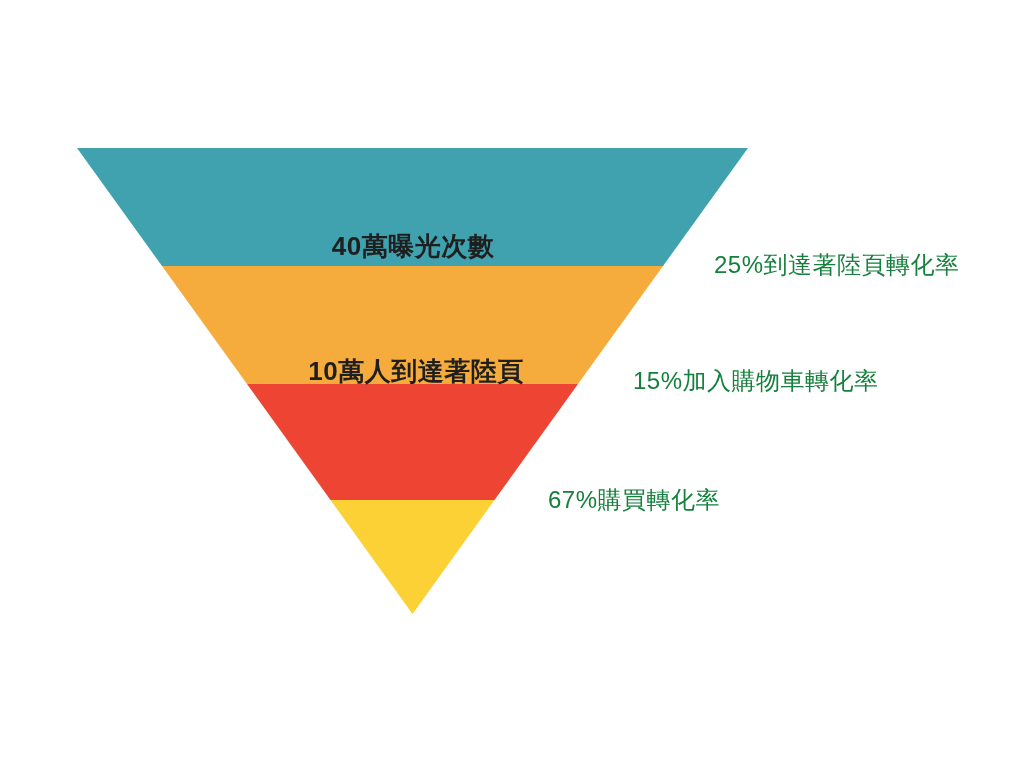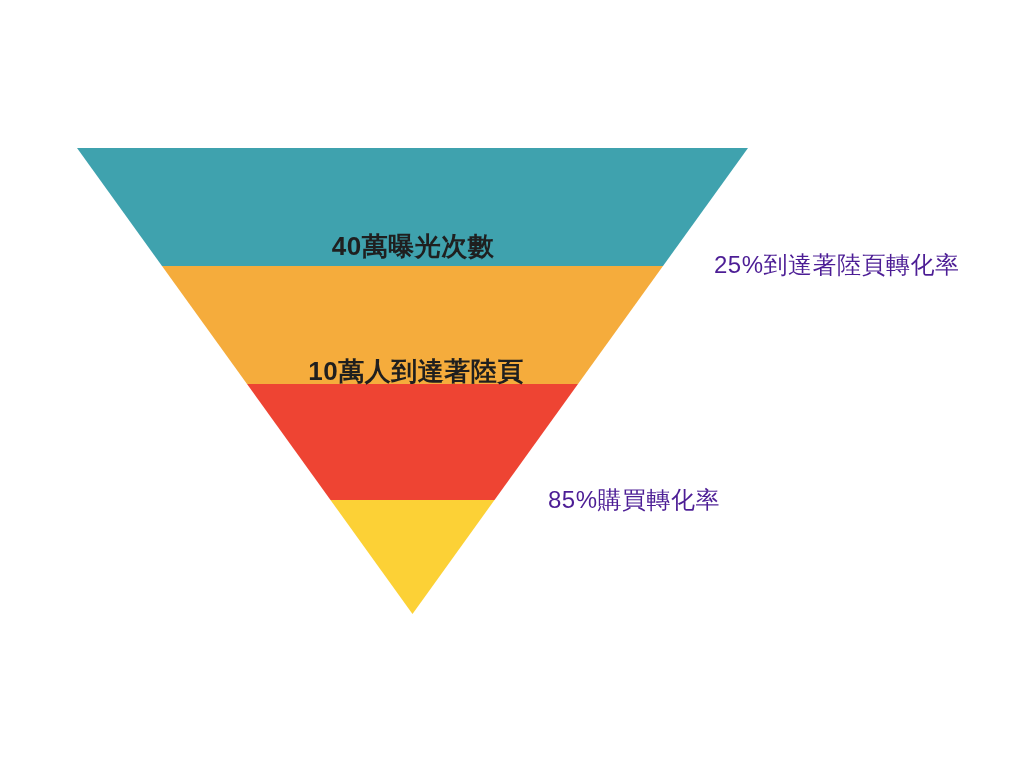--- a/index.html
+++ b/index.html
@@ -32,21 +32,21 @@
     color: #1f1f1f;
     letter-spacing: 0.5px;
     white-space: nowrap;
     margin-top: 44px;
   }
   .conv-label {
     position: absolute;
     transform: translateY(-50%);
     font-weight: 300;
     font-size: 24px;
-    color: #4c1d95;
+    color: #15803d;
     letter-spacing: 0.5px;
     white-space: nowrap;
   }
 </style>
 </head>
 <body>
 
 <div class="canvas">
 
   <svg class="chart-svg" width="1024" height="768" viewBox="0 0 1024 768" aria-hidden="true">
@@ -57,16 +57,17 @@
   </svg>
 
   <div class="stage-label" style="left:413px; top:202px;">40萬曝光次數</div>
 
   <div class="stage-label" style="left:416px; top:327px;text-align:center;">10萬人到達著陸頁</div>
 
 
 
   <div class="conv-label" style="left:714px; top:265px;">25%到達著陸頁轉化率</div>
 
+  <div class="conv-label" style="left:633px; top:381px;">15%加入購物車轉化率</div>
 
-  <div class="conv-label" style="left:548px; top:500px;">85%購買轉化率</div>
+  <div class="conv-label" style="left:548px; top:500px;">67%購買轉化率</div>
 
 </div>
 
 </body></html>

